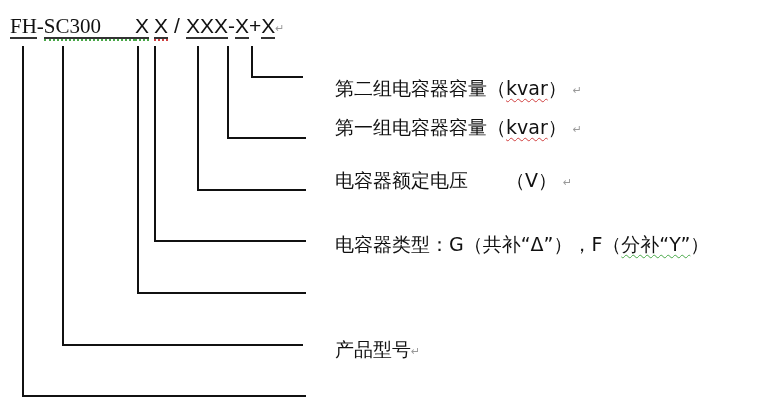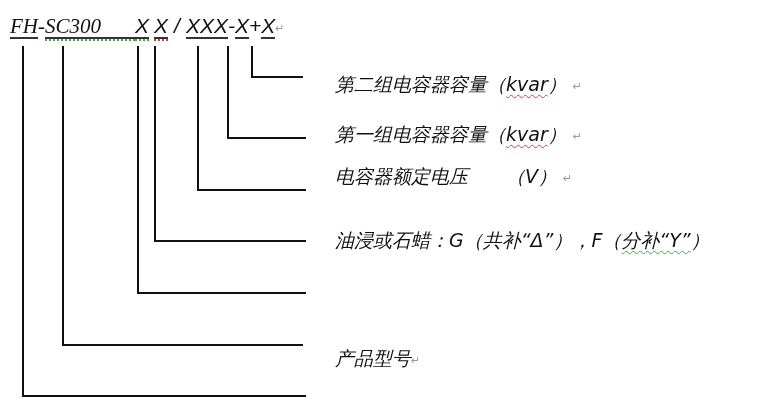--- a/index.html
+++ b/index.html
@@ -1,27 +1,27 @@
 <!DOCTYPE html>
 <html><head>
   <meta charset="utf-8">
   <style>
     html, body { margin: 0; padding: 0; background: #ffffff; }
     body { width: 757px; height: 418px; position: relative; overflow: hidden; }
-    .canvas { position: absolute; left: 0; top: 0; width: 757px; height: 418px; font-style: italic; }
+    .canvas { position: absolute; left: 0; top: 0; width: 757px; height: 418px; }
     .code-line { position: absolute; left: 10px; top: 12px; height: 28px; white-space: nowrap; font-size: 21px; color: #111; line-height: 28px; }
     .seg { display: inline-block; position: relative; }
     .serif { font-family: "Liberation Serif", "DejaVu Serif", serif; }
     .sans { font-family: "Liberation Sans", "DejaVu Sans", sans-serif; }
     .ul { border-bottom: 2px solid #333; line-height: 22px; }
     .squig-g { position: absolute; left: 0; right: 0; bottom: -4px; height: 2px; border-bottom: 2px dotted #48a848; }
     .squig-r { position: absolute; left: 0; right: 0; bottom: -4px; height: 2px; border-bottom: 2px dotted #d04040; }
     .para { color: #9a9a9a; font-size: 11px; font-family: "DejaVu Sans", sans-serif; vertical-align: 1px; }
     svg.lines { position: absolute; left: 0; top: 0; }
-    .label { position: absolute; left: 335px; font-family: "DejaVu Sans", "Liberation Sans", sans-serif; font-size: 19px; color: #111; white-space: nowrap; line-height: 24px; }
+    .label { position: absolute; left: 335px; font-family: "DejaVu Sans", "Liberation Sans", sans-serif; font-size: 19px; color: #111; white-space: nowrap; line-height: 33px; }
     .kvar { text-decoration: underline wavy #d04040; text-decoration-thickness: 1px; text-underline-offset: 3px; }
     .wavy-g { text-decoration: underline wavy #48a848; text-decoration-thickness: 1px; text-underline-offset: 3px; }
   </style>
 </head>
 <body>
 
 <div class="canvas">
 
   <div class="code-line">
     <span class="seg serif ul">FH</span><span class="seg serif">-</span><span class="seg serif ul"><span>SC300</span><span style="display:inline-block;width:34px;"></span><span class="squig-g"></span></span><span class="seg sans ul" style="margin-left:0px;"><span>X</span><span class="squig-g"></span></span><span class="seg sans" style="width:5px;"></span><span class="seg sans ul"><span>X</span><span class="squig-r"></span></span><span class="seg sans" style="margin:0 6px;">/</span><span class="seg sans ul">XXX</span><span class="seg sans">-</span><span class="seg sans ul">X</span><span class="seg sans">+</span><span class="seg sans ul">X</span><span class="para">↵</span>
@@ -36,31 +36,31 @@
       <polyline points="138,46 138,293 306,293"></polyline>
       <polyline points="63,46 63,345 303,345"></polyline>
       <polyline points="23,46 23,396 306,396"></polyline>
     </g>
   </svg>
 
   <div class="label" style="top:72px;">
     <span>第二组电容器容量（</span><span class="kvar">kvar</span><span>）</span> <span class="para">↵</span>
   </div>
 
-  <div class="label" style="top:122px;">
+  <div class="label" style="top:111px;">
     <span>第一组电容器容量（</span><span class="kvar">kvar</span><span>）</span> <span class="para">↵</span>
   </div>
 
   <div class="label" style="top:164px;">
     <span>电容器额定电压　　（V）</span> <span class="para">↵</span>
   </div>
 
   <div class="label" style="top:228px;">
-    <span>油浸或石蜡：G（共补“Δ”），F（</span><span class="wavy-g">分补“Y”</span><span>）</span>
+    <span>电容器类型：G（共补“Δ”），F（</span><span class="wavy-g">分补“Y”</span><span>）</span>
   </div>
 
 
-  <div class="label" style="top:333px;margin-top:13px;">
+  <div class="label" style="top:333px;">
     <span>产品型号</span><span class="para">↵</span>
   </div>
 
 
 </div>
 
 </body></html>

